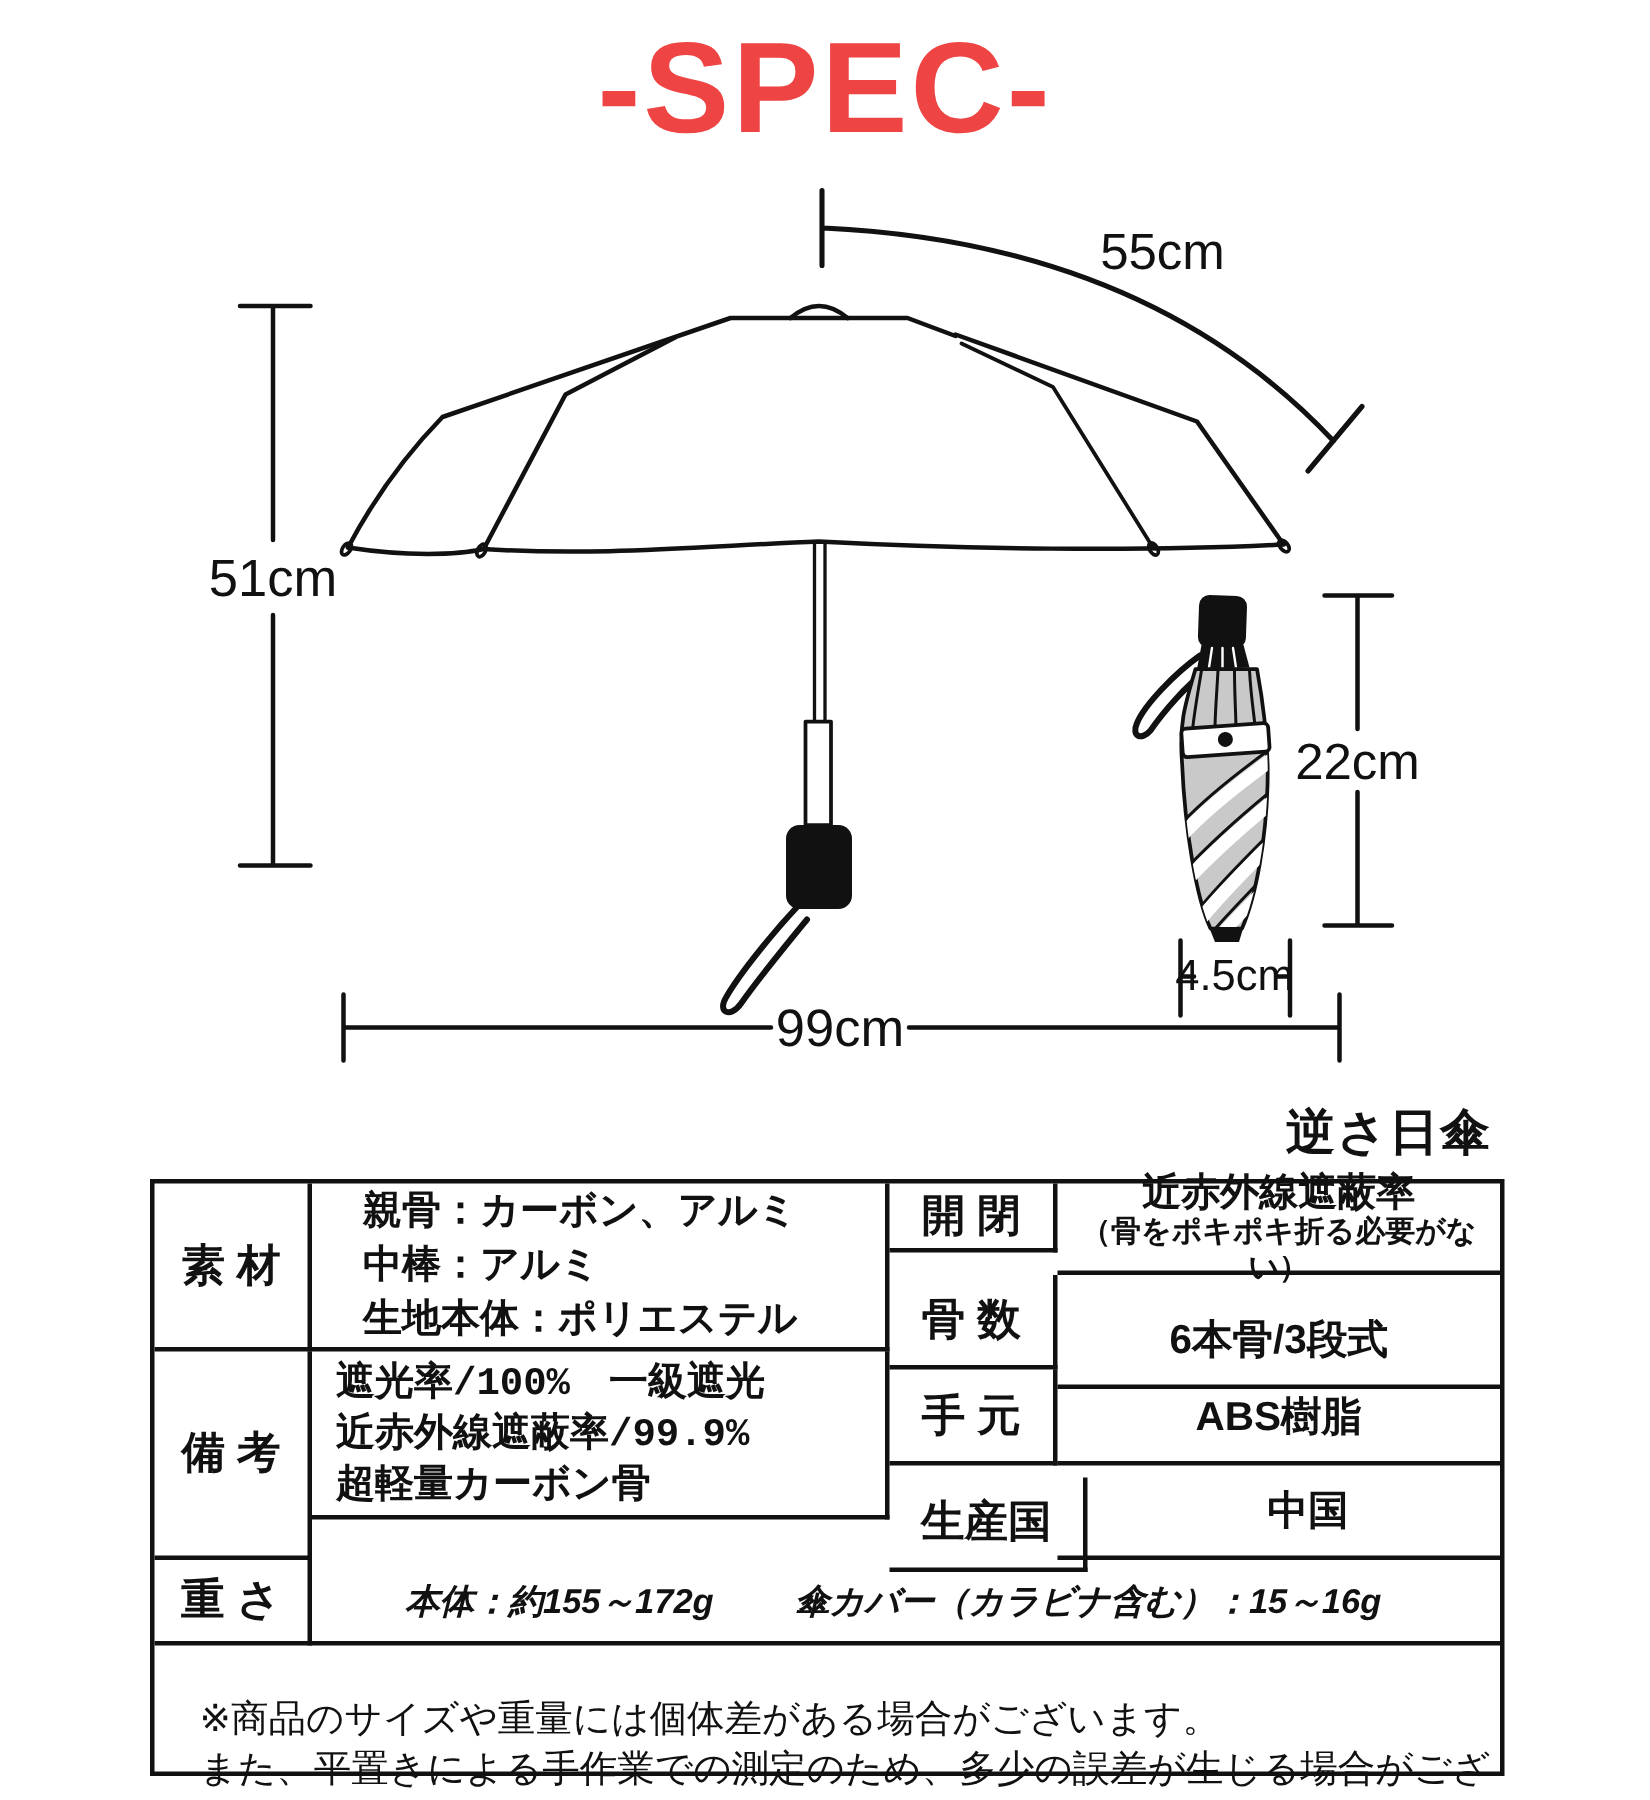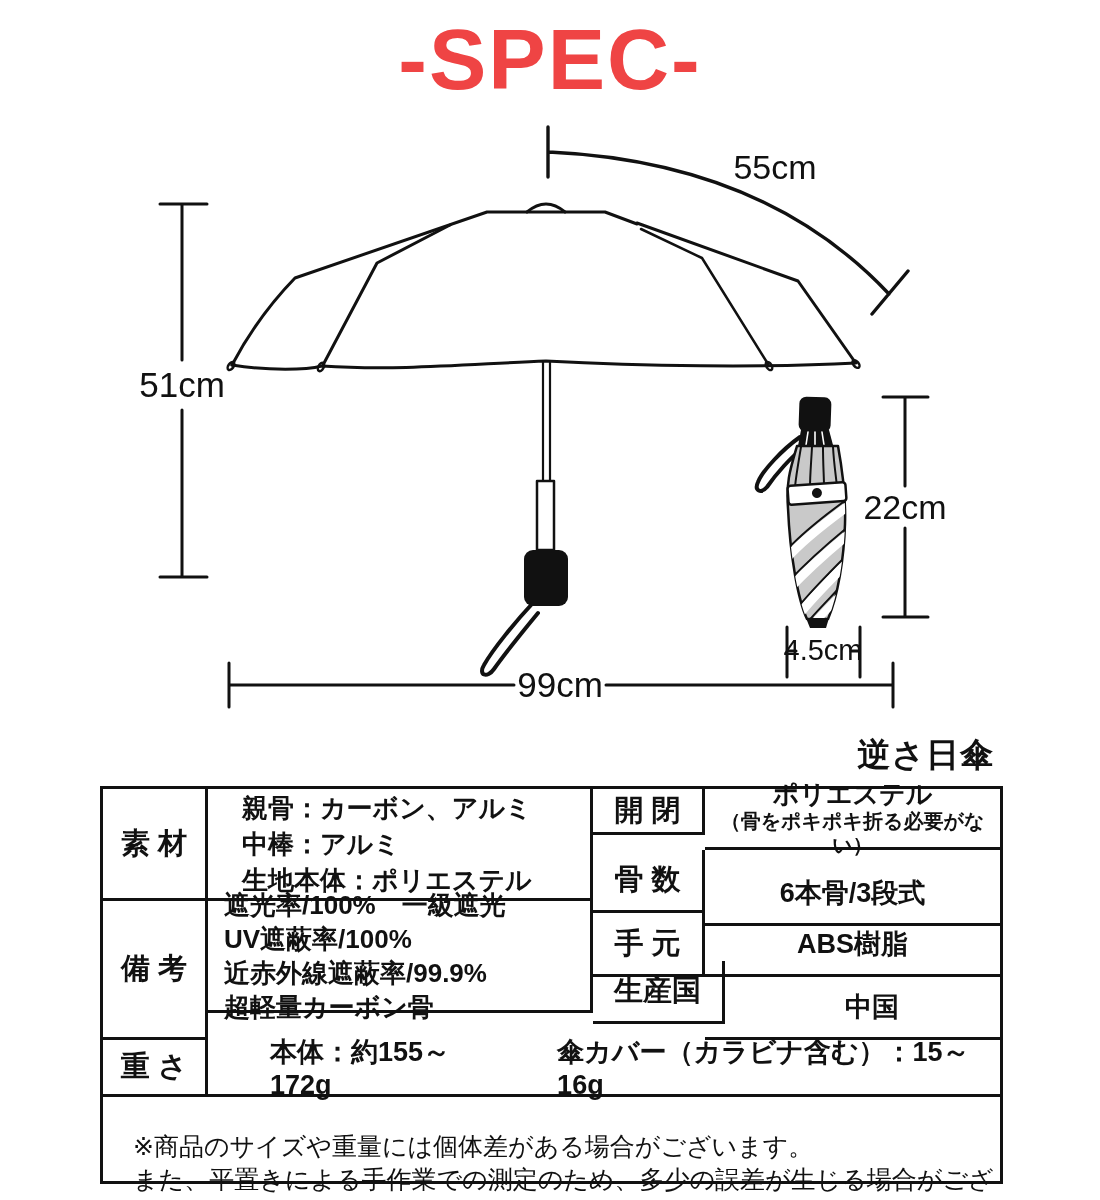--- a/index.html
+++ b/index.html
@@ -9,26 +9,26 @@
          font-size:86px;font-weight:600;letter-spacing:2px;line-height:1.05;color:#ef4444;}
   .diagram{position:absolute;top:0;left:0;}
   .caption{position:absolute;top:733px;right:106px;font-size:33px;font-weight:700;letter-spacing:1px;}
   .spec-table{position:absolute;left:100px;top:786px;width:903px;height:398px;
               border:3px solid #111;box-sizing:border-box;}
   .c{position:absolute;box-sizing:border-box;display:flex;}
   .br{border-right:3px solid #111;}
   .bb{border-bottom:3px solid #111;}
   .lab{align-items:center;justify-content:center;font-size:29px;font-weight:700;}
   .val{align-items:center;justify-content:center;text-align:center;font-size:27px;font-weight:600;}
-  .lines{flex-direction:column;justify-content:center;font-weight:600;font-size:26px;}
+  .lines{flex-direction:column;justify-content:center;font-weight:600;font-size:26px;font-family:Liberation Mono, monospace;}
   .lines div{line-height:36px;}
   .lines.tight div{line-height:34px;}
   .oc1{font-size:26px;line-height:30px;font-weight:600;}
   .oc2{font-size:20px;line-height:24px;font-weight:600;}
-  .wrow{align-items:center;font-size:27px;font-weight:600;padding-left:62px;gap:54px;}
+  .wrow{align-items:center;font-size:23px;font-weight:600;padding-left:62px;gap:54px;font-style:italic;}
   .fnote{flex-direction:column;justify-content:center;padding-left:30px;font-size:25px;font-weight:500;margin-top:40px;}
   .fnote div{line-height:33px;}
 </style>
 </head>
 <body>
 
 <div class="canvas">
 
   <div class="title">-SPEC-</div>
 
@@ -117,39 +117,38 @@
 
     <div class="c lab br bb" style="left:0;top:0;width:105px;height:112px;">素 材</div>
     <div class="c lines br bb" style="left:105px;top:0;width:385px;height:112px;padding-left:34px;">
       <div>親骨：カーボン、アルミ</div>
       <div>中棒：アルミ</div>
       <div>生地本体：ポリエステル</div>
     </div>
 
     <div class="c lab br bb" style="left:490px;top:0;width:112px;height:46px;">開 閉</div>
     <div class="c val bb" style="left:602px;top:0;width:295px;height:61px;flex-direction:column;">
-      <div class="oc1">ポリエステル</div>
+      <div class="oc1">近赤外線遮蔽率</div>
       <div class="oc2">（骨をポキポキ折る必要がない）</div>
     </div>
 
     <div class="c lab br bb" style="left:490px;top:61px;width:112px;height:63px;">骨 数</div>
     <div class="c val bb" style="left:602px;top:61px;width:295px;height:63px;margin-top:13px;">6本骨/3段式</div>
 
     <div class="c lab br bb" style="left:0;top:112px;width:105px;height:139px;">備 考</div>
     <div class="c lines tight br bb" style="left:105px;top:112px;width:385px;height:112px;padding-left:16px;">
       <div>遮光率/100%　一級遮光</div>
-      <div>UV遮蔽率/100%</div>
       <div>近赤外線遮蔽率/99.9%</div>
       <div>超軽量カーボン骨</div>
     </div>
 
     <div class="c lab br bb" style="left:490px;top:124px;width:112px;height:64px;">手 元</div>
     <div class="c val bb" style="left:602px;top:124px;width:295px;height:64px;">ABS樹脂</div>
 
-    <div class="c lab br bb" style="left:490px;top:172px;width:132px;height:63px;">生産国</div>
+    <div class="c lab br bb" style="left:490px;top:196px;width:132px;height:63px;">生産国</div>
     <div class="c val bb" style="left:602px;top:188px;width:295px;height:63px;padding-left:39px;">中国</div>
 
     <div class="c lab br bb" style="left:0;top:251px;width:105px;height:57px;">重 さ</div>
     <div class="c wrow bb" style="left:105px;top:251px;width:792px;height:57px;">
       <span>本体：約155～172g</span>
       <span>傘カバー（カラビナ含む）：15～16g</span>
     </div>
 
     <div class="c fnote" style="left:0;top:308px;width:897px;height:84px;">
       <div>※商品のサイズや重量には個体差がある場合がございます。</div>

